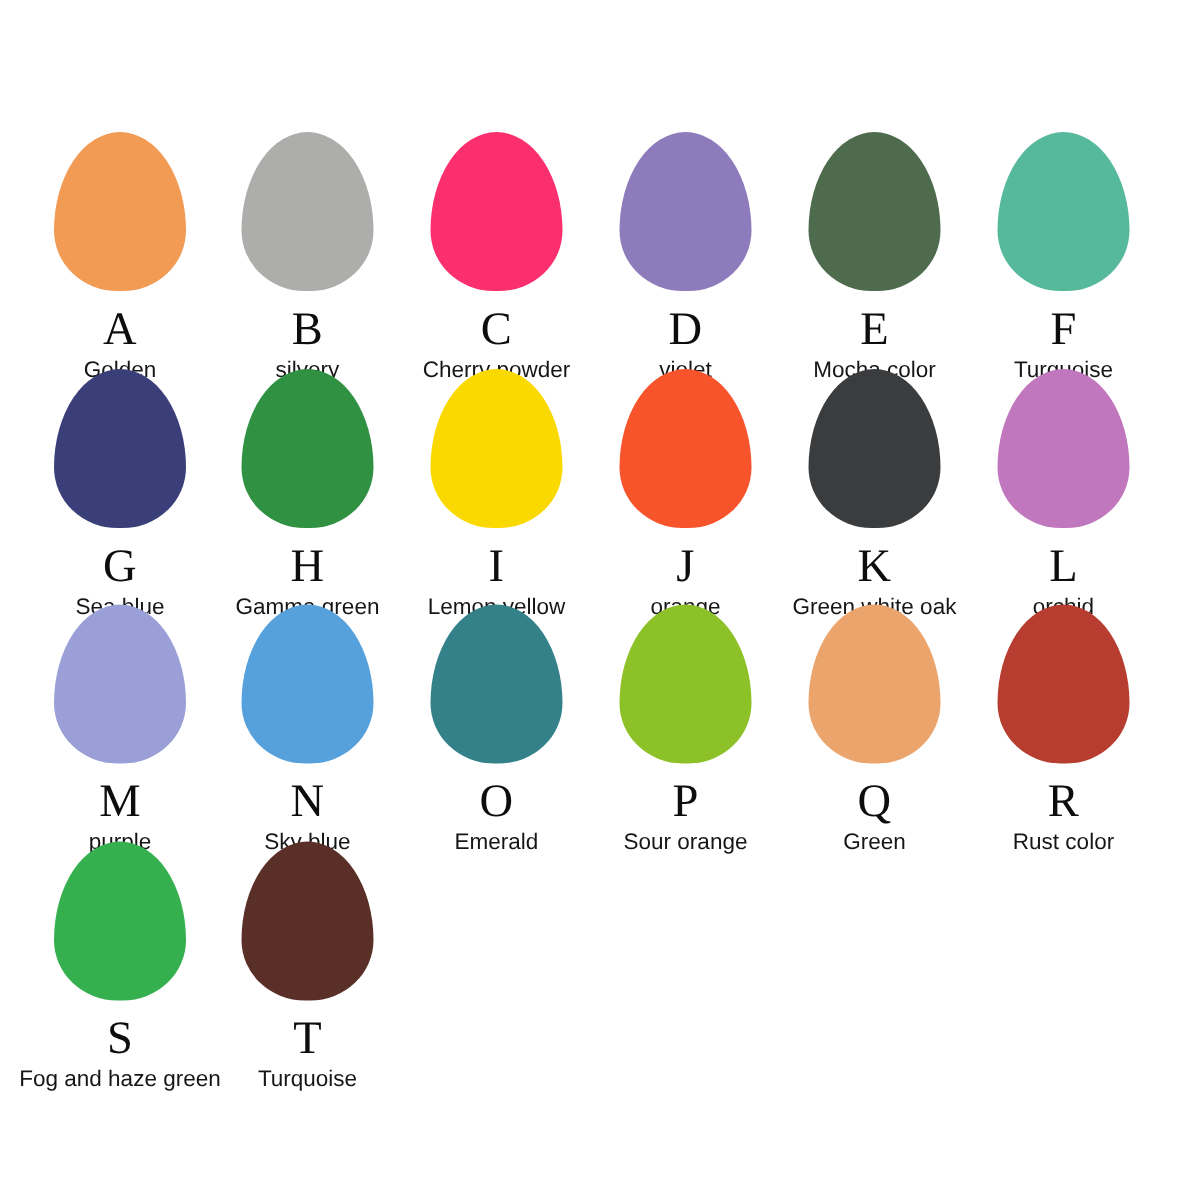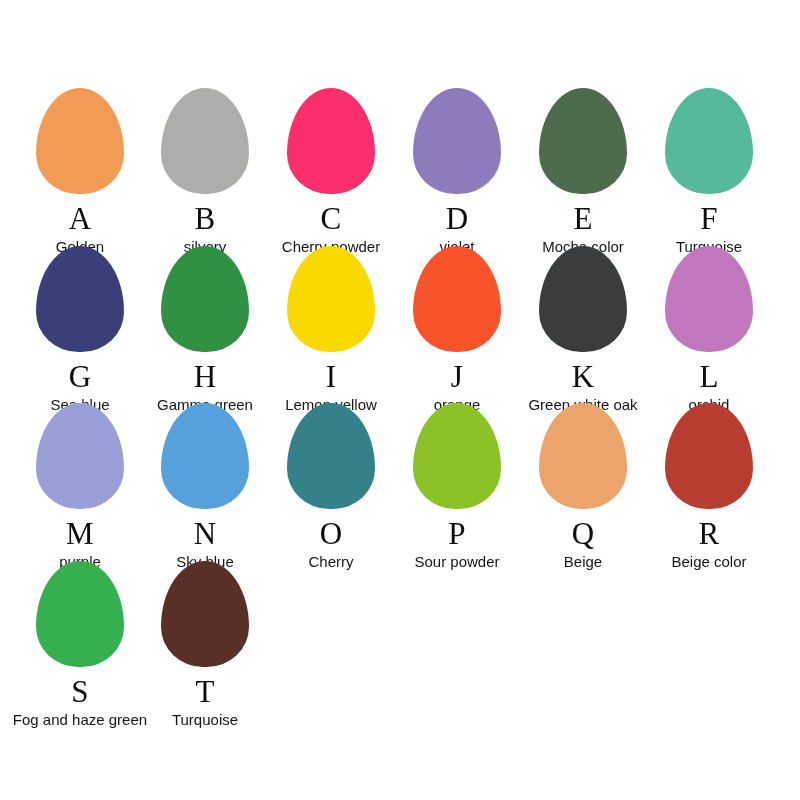--- a/index.html
+++ b/index.html
@@ -130,36 +130,36 @@
       <div class="swatch-name">purple</div>
     </div>
     <div class="swatch-cell" style="left: 142px; top: 403px;">
       <div class="swatch-blob" style="background: rgb(86, 160, 220);"></div>
       <div class="swatch-letter">N</div>
       <div class="swatch-name">Sky blue</div>
     </div>
     <div class="swatch-cell" style="left: 268px; top: 403px;">
       <div class="swatch-blob" style="background: rgb(52, 129, 138);"></div>
       <div class="swatch-letter">O</div>
-      <div class="swatch-name">Cherry</div>
+      <div class="swatch-name">Emerald</div>
     </div>
     <div class="swatch-cell" style="left: 394px; top: 403px;">
       <div class="swatch-blob" style="background: rgb(140, 194, 39);"></div>
       <div class="swatch-letter">P</div>
-      <div class="swatch-name">Sour powder</div>
+      <div class="swatch-name">Sour orange</div>
     </div>
     <div class="swatch-cell" style="left: 520px; top: 403px;">
       <div class="swatch-blob" style="background: rgb(235, 164, 107);"></div>
       <div class="swatch-letter">Q</div>
-      <div class="swatch-name">Beige</div>
+      <div class="swatch-name">Green</div>
     </div>
     <div class="swatch-cell" style="left: 646px; top: 403px;">
       <div class="swatch-blob" style="background: rgb(182, 61, 47);"></div>
       <div class="swatch-letter">R</div>
-      <div class="swatch-name">Beige color</div>
+      <div class="swatch-name">Rust color</div>
     </div>
     <div class="swatch-cell" style="left: 17px; top: 561px;">
       <div class="swatch-blob" style="background: rgb(54, 176, 79);"></div>
       <div class="swatch-letter">S</div>
       <div class="swatch-name">Fog and haze green</div>
     </div>
     <div class="swatch-cell" style="left: 142px; top: 561px;">
       <div class="swatch-blob" style="background: rgb(90, 47, 40);"></div>
       <div class="swatch-letter">T</div>
       <div class="swatch-name">Turquoise</div>

